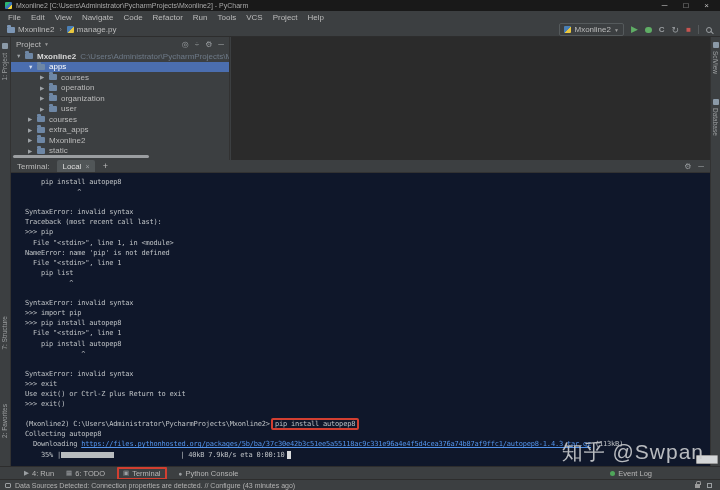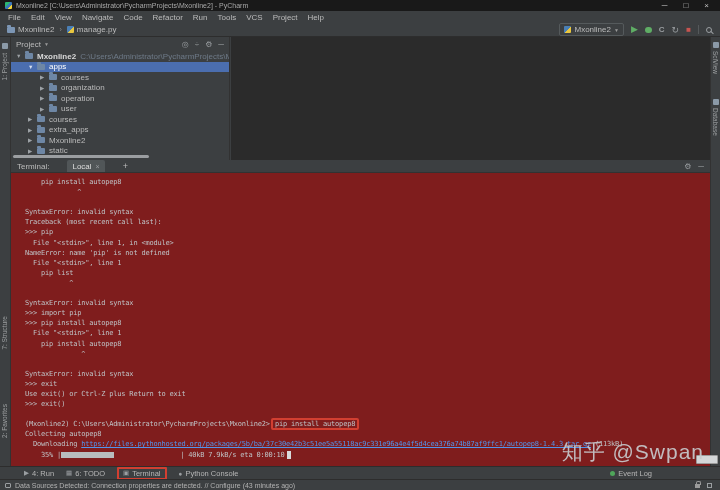--- a/index.html
+++ b/index.html
@@ -67,27 +67,27 @@
 
   
   .editor { position:absolute; left:231px; top:37px; width:479px; height:123px; background:#2b2b2b; }
   .right-stripe { position:absolute; right:0; top:37px; width:10px; height:429px; background:#3c3f41; border-left:1px solid #323232; }
   .vlabel-r { position:absolute; left:1px; writing-mode:vertical-rl; font-size:6.5px; color:#9da0a2; white-space:nowrap; }
   .stripe-ico-r { position:absolute; left:2px; width:6px; height:6px; background:#8b9aa8; border-radius:1px; }
 
   
   .terminal-panel { position:absolute; left:11px; top:160px; width:699px; height:306px; }
   .term-header { height:13px; background:#3c3f41; border-bottom:1px solid #323232;
-    display:flex; align-items:center; font-size:8px; color:#bbbbbb; padding:0 6px; gap:18px; }
+    display:flex; align-items:center; font-size:8px; color:#bbbbbb; padding:0 6px; gap:8px; }
   .term-tab { background:#515658; color:#dddddd; padding:1px 5px; border-radius:2px 2px 0 0;
     display:flex; align-items:center; gap:4px; height:12px; }
   .tab-close { color:#9a9ea1; font-size:7px; }
   .term-plus { color:#bbbbbb; font-size:9px; }
   .term-header-right { margin-left:auto; display:flex; gap:7px; color:#9a9ea1; font-size:8px; align-items:center; }
-  .term-body { position:absolute; left:0; top:13px; width:699px; height:293px; background:#7f1d1d;
+  .term-body { position:absolute; left:0; top:13px; width:699px; height:293px; background:#0f172a;
     padding:4px 0 0 14px; font-family:"DejaVu Sans Mono",monospace; font-size:7px; letter-spacing:-0.2px;
     line-height:10.1px; color:#bfc3c6; overflow:hidden; }
   .tline { white-space:pre; height:10.1px; }
   .redbox { border:2px solid #d23f31; border-radius:2px; padding:0 2px; margin-left:1px; }
   .link { color:#5394ec; text-decoration:underline; }
   .pbar-fill { display:inline-block; width:53px; height:6px; background:#b8bcbe; vertical-align:middle; }
   .pbar-space { display:inline-block; width:66px; }
   .cursor { display:inline-block; width:4px; height:8px; background:#d8dadc; vertical-align:middle; margin-left:2px; }
 
   
@@ -202,26 +202,26 @@
         <span>apps</span>
       </div>
       <div class="trow ind2">
         <span class="arrow">▶</span>
         <div class="folder"></div>
         <span>courses</span>
       </div>
       <div class="trow ind2">
         <span class="arrow">▶</span>
         <div class="folder"></div>
+        <span>operation</span>
+      </div>
+      <div class="trow ind2">
+        <span class="arrow">▶</span>
+        <div class="folder"></div>
         <span>organization</span>
-      </div>
-      <div class="trow ind2">
-        <span class="arrow">▶</span>
-        <div class="folder"></div>
-        <span>operation</span>
       </div>
       <div class="trow ind2">
         <span class="arrow">▶</span>
         <div class="folder"></div>
         <span>user</span>
       </div>
       <div class="trow ind1">
         <span class="arrow">▶</span>
         <div class="folder"></div>
         <span>courses</span>

